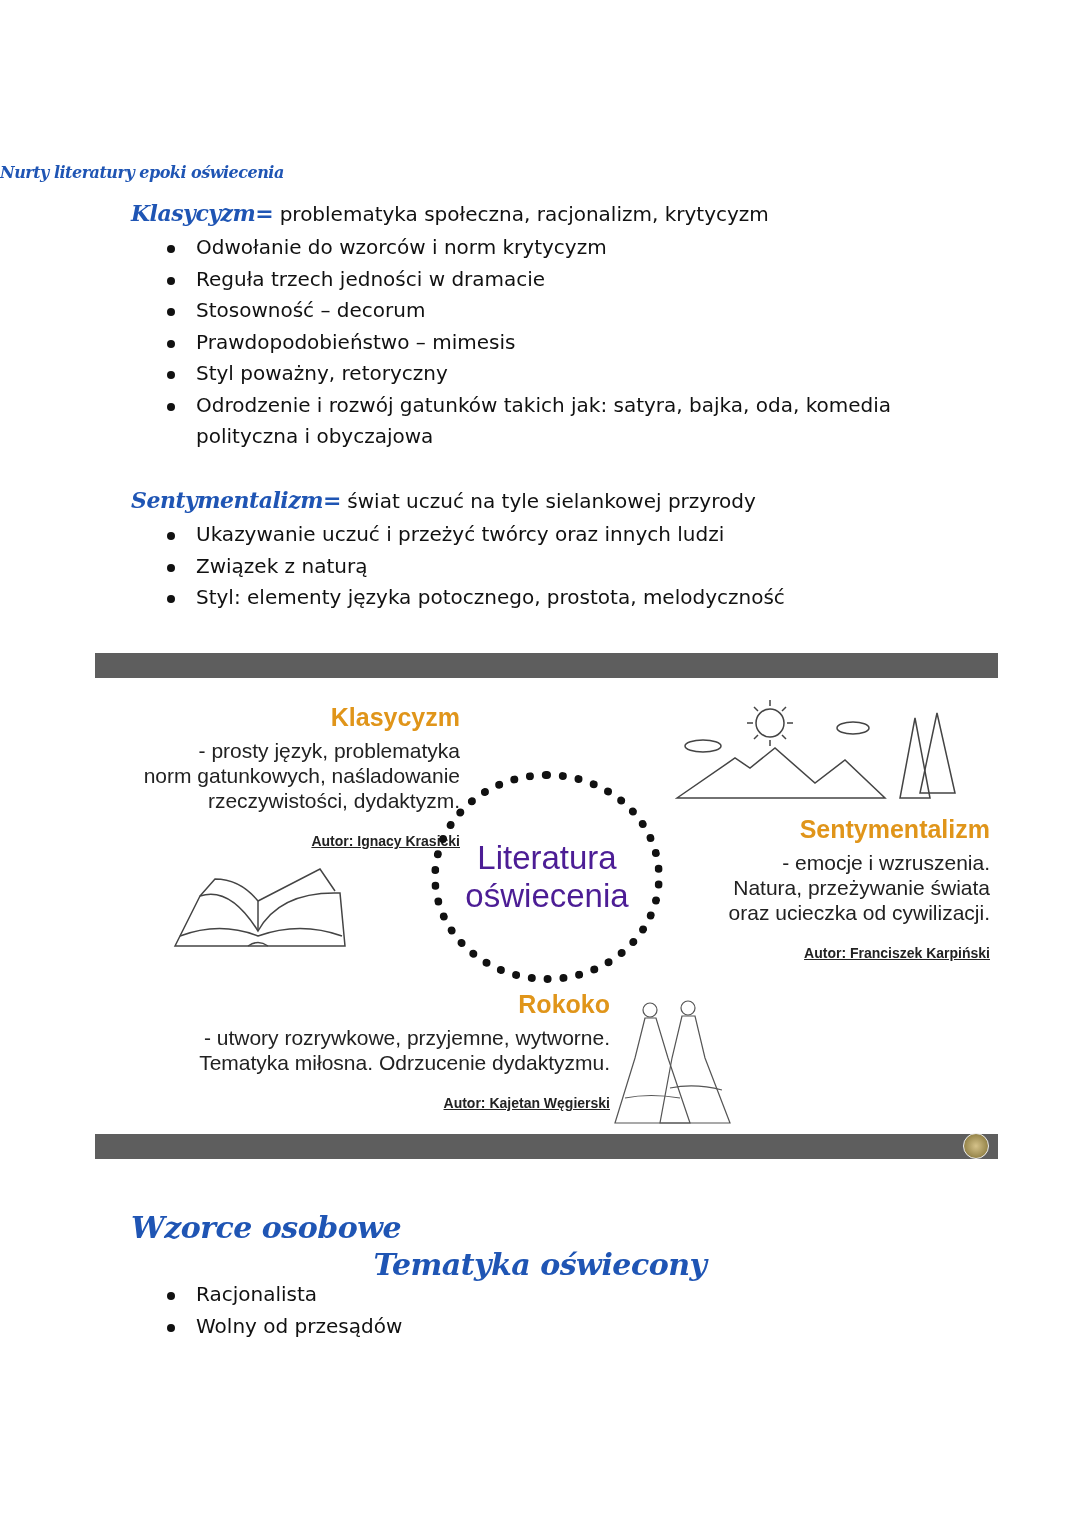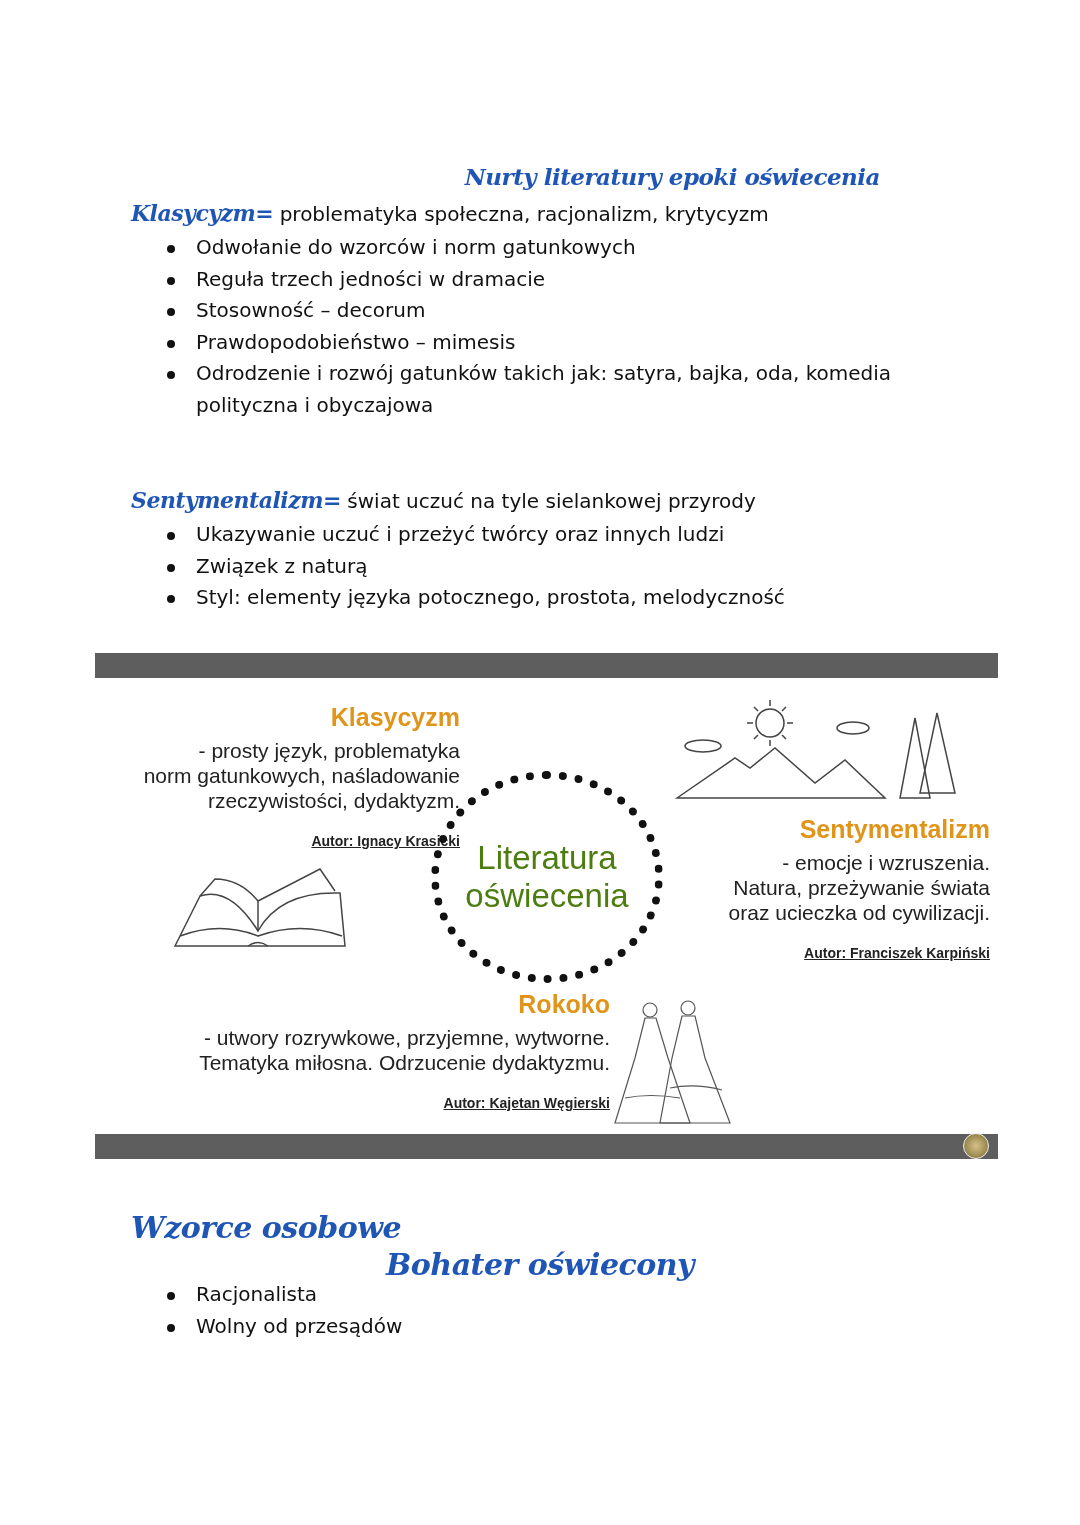--- a/index.html
+++ b/index.html
@@ -1,57 +1,58 @@
 <!DOCTYPE html>
 <html><head>
   <meta charset="utf-8">
   <style>
     html, body { margin: 0; padding: 0; background: #ffffff; }
     body { width: 1080px; height: 1525px; position: relative; overflow: hidden;
            font-family: "DejaVu Sans", sans-serif; color: #111; }
     .script { font-family: "DejaVu Serif", serif; font-style: italic; font-weight: bold; color: #1f55b4; letter-spacing: -0.5px; }
-    .doc-title { position: absolute; top: 163px; left: 0; width: 880px; text-align: right; font-size: 23px; }
+    .doc-title { position: absolute; top: 163px; left: 0; width: 880px; text-align: left; font-size: 16px; }
     .lead { position: absolute; left: 131px; font-size: 20px; white-space: nowrap; }
     .lead .script { font-size: 22px; }
     ul.bullets { position: absolute; left: 164px; margin: 0; padding: 0; list-style: none; font-size: 20px; }
     ul.bullets li { position: relative; padding-left: 32px; line-height: 31.5px; }
     ul.bullets li::before { content: ""; position: absolute; left: 3px; top: 13px; width: 8px; height: 8px; border-radius: 50%; background: #111; }
     ul.bullets li.wrap { width: 760px; }
 
     
     .info { position: absolute; left: 95px; top: 653px; width: 903px; height: 507px; background: #fff; }
     .info .bar { position: absolute; left: 0; width: 903px; height: 25px; background: #5e5e5e; }
     .info .bar.top { top: 0; }
     .info .bar.bottom { top: 481px; }
     .info .panel { position: absolute; text-align: right; font-family: "Liberation Sans", sans-serif; color: #222; }
     .info .heading { color: #e0951a; font-weight: bold; font-size: 25px; margin-bottom: 6px; }
     .info .desc { font-size: 21px; line-height: 25px; }
     .info .author { font-size: 14px; font-weight: bold; margin-top: 20px; text-decoration: underline; }
     .circle { position: absolute; left: 336px; top: 118px; width: 232px; height: 212px; border-radius: 50%;
               border: 8px dotted #111; box-sizing: border-box; display: flex; flex-direction: column;
               align-items: center; justify-content: center; font-family: "Liberation Sans", sans-serif; }
-    .circle span { font-size: 33px; line-height: 38px; font-weight: 500; color: #4d7c0f; }
+    .circle span { font-size: 33px; line-height: 38px; font-weight: 500; color: #4c1d95; }
     .badge { position: absolute; left: 868px; top: 480px; width: 24px; height: 24px; border-radius: 50%;
              background: radial-gradient(#d5c28a, #7a6a2e); border: 1px solid #eee; }
 
     .sub-head { position: absolute; font-size: 30px; }
   </style>
 </head>
 <body>
 
 <div class="doc-title script">Nurty literatury epoki oświecenia</div>
 
 <div class="lead" style="top:200px;">
   <span class="script">Klasycyzm=</span><span> problematyka społeczna, racjonalizm, krytycyzm</span>
 </div>
 <ul class="bullets" style="top:232px;">
-  <li>Odwołanie do wzorców i norm gatunkowych</li>
+  <li>Odwołanie do wzorców i norm krytycyzm</li>
   <li>Reguła trzech jedności w dramacie</li>
   <li>Stosowność – decorum</li>
   <li>Prawdopodobieństwo – mimesis</li>
+  <li>Styl poważny, retoryczny</li>
   <li class="wrap">Odrodzenie i rozwój gatunków takich jak: satyra, bajka, oda, komedia polityczna i obyczajowa</li>
 </ul>
 
 <div class="lead" style="top:487px;">
   <span class="script">Sentymentalizm=</span><span> świat uczuć na tyle sielankowej przyrody</span>
 </div>
 <ul class="bullets" style="top:519px;">
   <li>Ukazywanie uczuć i przeżyć twórcy oraz innych ludzi</li>
   <li>Związek z naturą</li>
   <li>Styl: elementy języka potocznego, prostota, melodyczność</li>
@@ -119,17 +120,17 @@
       <path d="M72 18 L62 60 L50 125 L120 125 L95 60 L85 18 Z"></path>
       <path d="M15 100 Q40 95 70 100 M60 90 Q85 85 112 92"></path>
     </g>
   </svg>
 
   <div class="bar bottom"></div>
   <div class="badge"></div>
 </div>
 
 <div class="sub-head script" style="left:131px; top:1210px;">Wzorce osobowe</div>
-<div class="sub-head script" style="left:0; width:1080px; text-align:center; top:1247px;">Bohater oświecony</div>
+<div class="sub-head script" style="left:0; width:1080px; text-align:center; top:1247px;">Tematyka oświecony</div>
 <ul class="bullets" style="top:1279px;">
   <li>Racjonalista</li>
   <li>Wolny od przesądów</li>
 </ul>
 
 </body></html>

